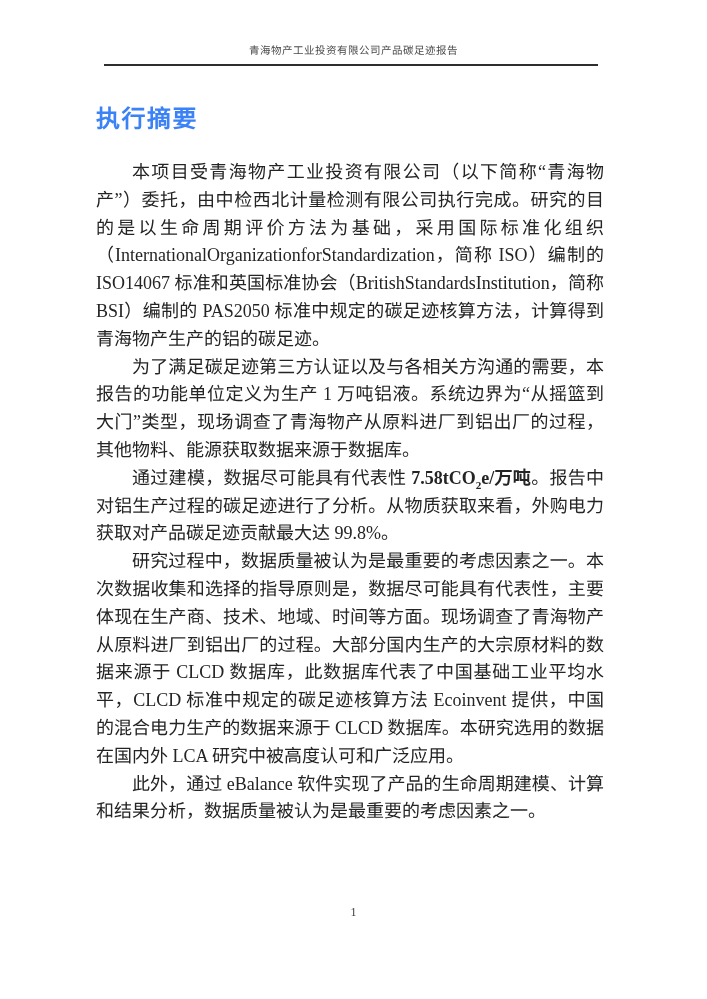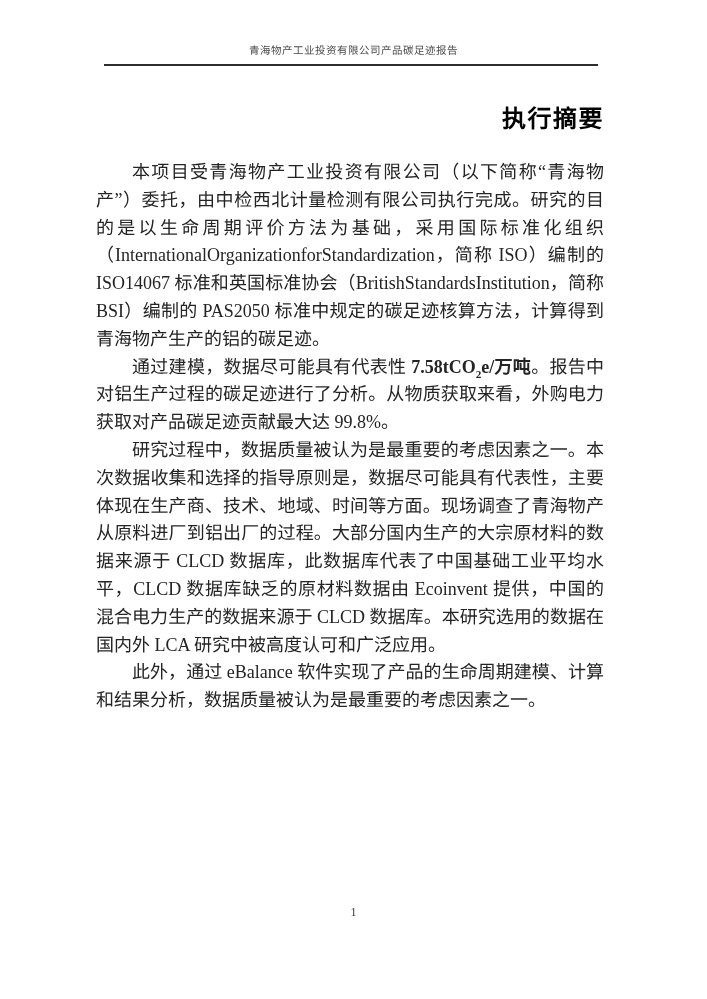--- a/index.html
+++ b/index.html
@@ -43,22 +43,21 @@
     top: 104px;
     width: 508px;
   }
   .doc-title {
     margin: 0;
     font-family: "Liberation Sans", "DejaVu Sans", sans-serif;
     font-weight: 700;
     font-size: 24px;
     line-height: 30px;
     letter-spacing: 1.5px;
-    color: #000000;
-    text-align: right;
+    color: #3b82f6;
   }
   .doc-body p {
     margin: 0;
     text-indent: 2em;
     font-size: 18px;
     line-height: 27.8px;
     text-align: justify;
     color: #242424;
   }
   .doc-body p.first-para {
@@ -90,24 +89,25 @@
   <div class="running-header">青海物产工业投资有限公司产品碳足迹报告</div>
 
   <div class="header-rule"></div>
 
   <main class="doc-body">
 
     <h1 class="doc-title">执行摘要</h1>
 
     <p class="first-para"><span>本项目受青海物产工业投资有限公司（以下简称“青海物产”）委托，由中检西北计量检测有限公司执行完成。研究的目的是以生命周期评价方法为基础，采用国际标准化组织（InternationalOrganizationforStandardization，简称 ISO）编制的 ISO14067 标准和英国标准协会（BritishStandardsInstitution，简称 BSI）编制的 PAS2050 标准中规定的碳足迹核算方法，计算得到青海物产生产的铝的碳足迹。</span></p>
 
+    <p><span>为了满足碳足迹第三方认证以及与各相关方沟通的需要，本报告的功能单位定义为生产 1 万吨铝液。系统边界为“从摇篮到大门”类型，现场调查了青海物产从原料进厂到铝出厂的过程，其他物料、能源获取数据来源于数据库。</span></p>
 
     <p><span>通过建模，数据尽可能具有代表性 </span><span class="strong"><span>7.58tCO</span><sub>2</sub><span>e/万吨</span></span><span>。报告中对铝生产过程的碳足迹进行了分析。从物质获取来看，外购电力获取对产品碳足迹贡献最大达 99.8%。</span></p>
 
-    <p><span>研究过程中，数据质量被认为是最重要的考虑因素之一。本次数据收集和选择的指导原则是，数据尽可能具有代表性，主要体现在生产商、技术、地域、时间等方面。现场调查了青海物产从原料进厂到铝出厂的过程。大部分国内生产的大宗原材料的数据来源于 CLCD 数据库，此数据库代表了中国基础工业平均水平，CLCD 数据库缺乏的原材料数据由 Ecoinvent 提供，中国的混合电力生产的数据来源于 CLCD 数据库。本研究选用的数据在国内外 LCA 研究中被高度认可和广泛应用。</span></p>
+    <p><span>研究过程中，数据质量被认为是最重要的考虑因素之一。本次数据收集和选择的指导原则是，数据尽可能具有代表性，主要体现在生产商、技术、地域、时间等方面。现场调查了青海物产从原料进厂到铝出厂的过程。大部分国内生产的大宗原材料的数据来源于 CLCD 数据库，此数据库代表了中国基础工业平均水平，CLCD 标准中规定的碳足迹核算方法 Ecoinvent 提供，中国的混合电力生产的数据来源于 CLCD 数据库。本研究选用的数据在国内外 LCA 研究中被高度认可和广泛应用。</span></p>
 
     <p><span>此外，通过 eBalance 软件实现了产品的生命周期建模、计算和结果分析，数据质量被认为是最重要的考虑因素之一。</span></p>
 
   </main>
 
   <div class="page-number">1</div>
 
 </div>
 
 </body></html>

